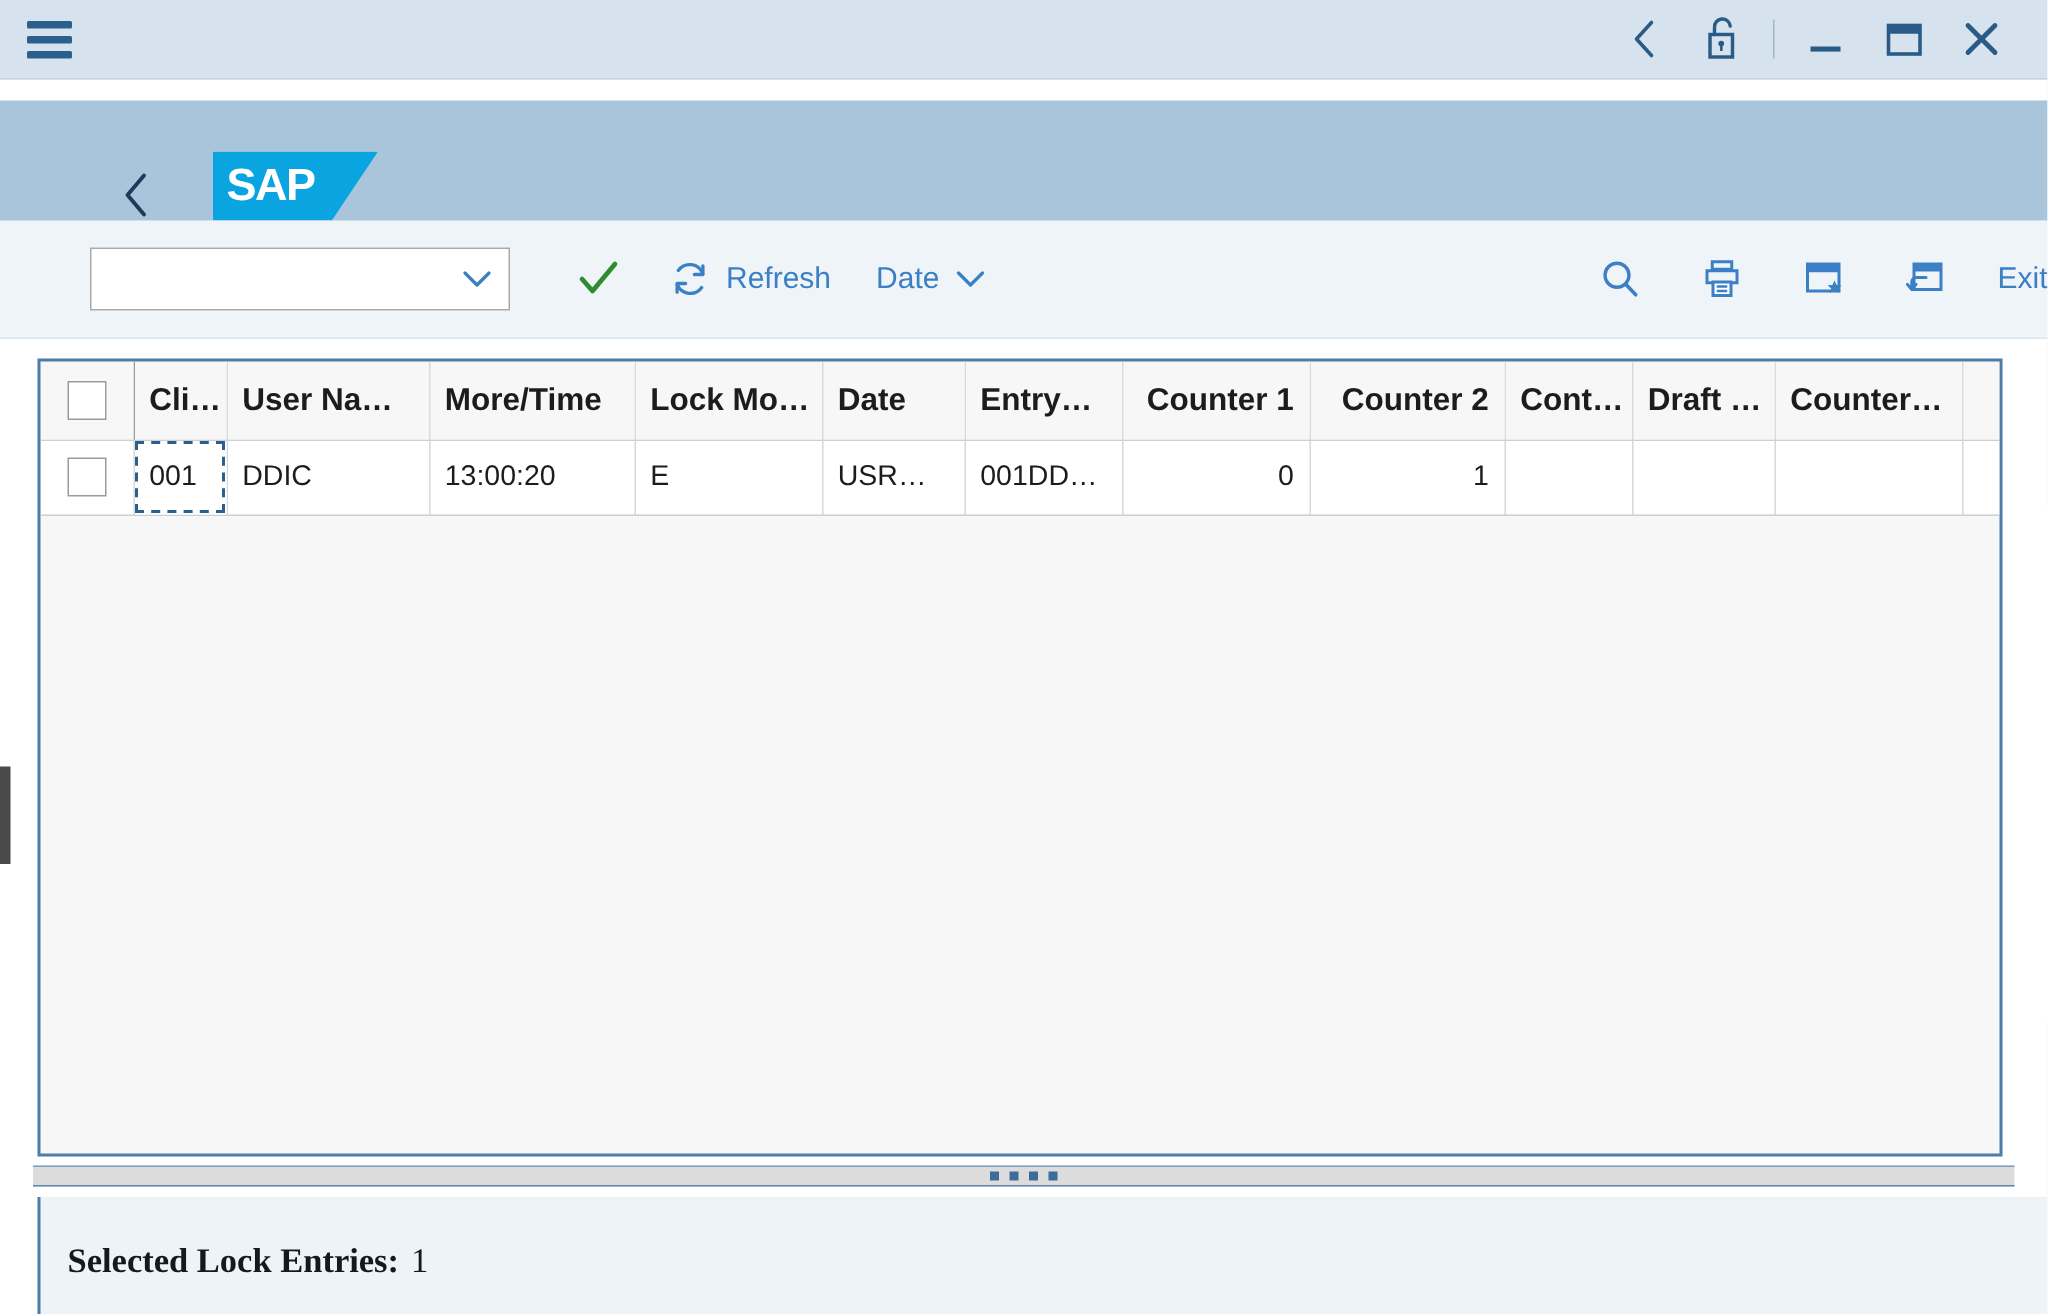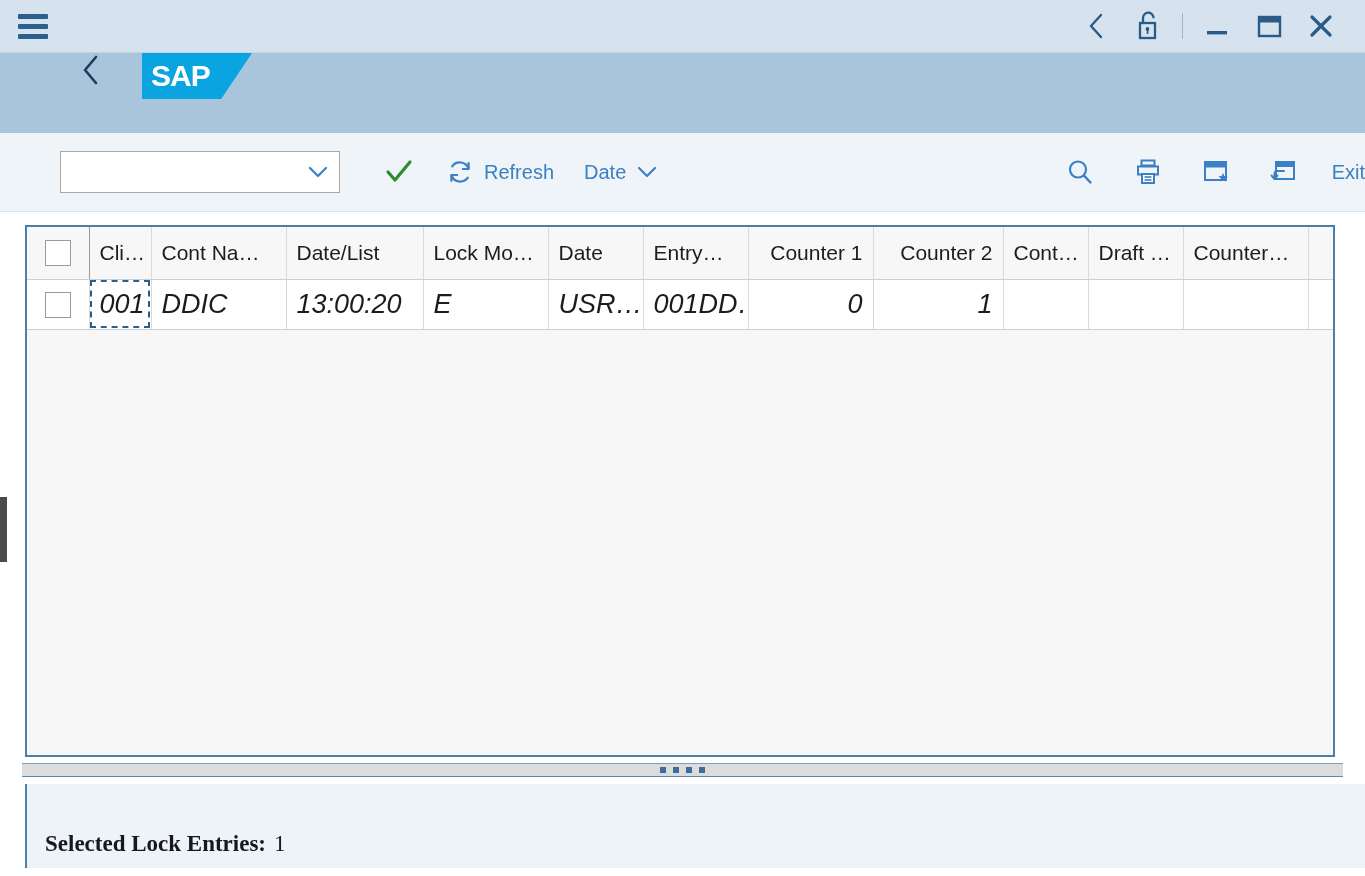--- a/index.html
+++ b/index.html
@@ -64,21 +64,22 @@
     background: #9fb6ca;
     margin: 0 8px;
   }
 
   
   .appbar {
     position: relative;
     height: 80px;
     background: #a9c5db;
     display: flex;
-    align-items: flex-start;
+    align-items: flex-end;
+    margin-top: 14px;
   }
   .back-chevron {
     margin-left: 74px;
     width: 34px;
     height: 34px;
     display: flex;
     align-items: center;
     justify-content: center;
     cursor: pointer;
     color: #1d3c5c;
@@ -225,21 +226,21 @@
     border-collapse: collapse;
     table-layout: fixed;
     width: 100%;
     font-family: "Liberation Sans", sans-serif;
   }
   table.grid th {
     background: #f7f7f7;
     border-right: 1px solid #dadada;
     border-bottom: 1px solid #cfcfcf;
     height: 52px;
-    font-weight: normal;
+    font-weight: bold;
     font-size: 21px;
     color: #1c1c1c;
     text-align: left;
     padding: 0 10px;
     white-space: nowrap;
     overflow: hidden;
     position: relative;
     cursor: pointer;
     box-sizing: border-box;
   }
@@ -249,27 +250,26 @@
     padding: 0;
     text-align: center;
   }
   table.grid th.filler { border-right: none; cursor: default; }
 
   table.grid td {
     background: #ffffff;
     border-right: 1px solid #dadada;
     border-bottom: 1px solid #cfcfcf;
     height: 50px;
-    font-size: 27px;
+    font-size: 19px;
     color: #1c1c1c;
     padding: 0 10px;
     white-space: nowrap;
     overflow: hidden;
     box-sizing: border-box;
-    font-style: italic;
   }
   table.grid td.num { text-align: right; }
   table.grid td.selcol { padding: 0; text-align: center; }
   table.grid td.filler { border-right: none; }
 
   .cbx {
     display: inline-block;
     width: 26px;
     height: 26px;
     border: 1px solid #9b9b9b;
@@ -314,21 +314,21 @@
     position: absolute;
     left: 25px;
     top: 572px;
     right: 0;
     height: 84px;
     border-left: 2px solid #4d7ea8;
     background: #eef3f8;
     box-sizing: border-box;
   }
   .status-text {
-    padding: 47px 0 0 18px;
+    padding: 30px 0 0 18px;
     font-family: "Liberation Serif", serif;
     font-size: 23px;
     color: #16191c;
   }
   .status-text b { font-weight: bold; }
   .status-text span.count { font-weight: normal; margin-left: 8px; }
 </style>
 </head>
 <body>
 
@@ -486,22 +486,22 @@
         <col style="width:95px">
         <col style="width:125px">
         <col style="width:*">
       </colgroup>
       <thead>
         <tr>
           <th class="selcol">
             <span class="cbx"></span>
           </th>
           <th>Cli…</th>
-          <th>Cont Na…</th>
-          <th>Date/List</th>
+          <th>User Na…</th>
+          <th>More/Time</th>
           <th>Lock Mo…</th>
           <th>Date</th>
           <th>Entry…</th>
           <th class="num">Counter 1</th>
           <th class="num">Counter 2</th>
           <th>Cont…</th>
           <th>Draft …</th>
           <th>Counter…</th>
           <th class="filler"></th>
         </tr>

